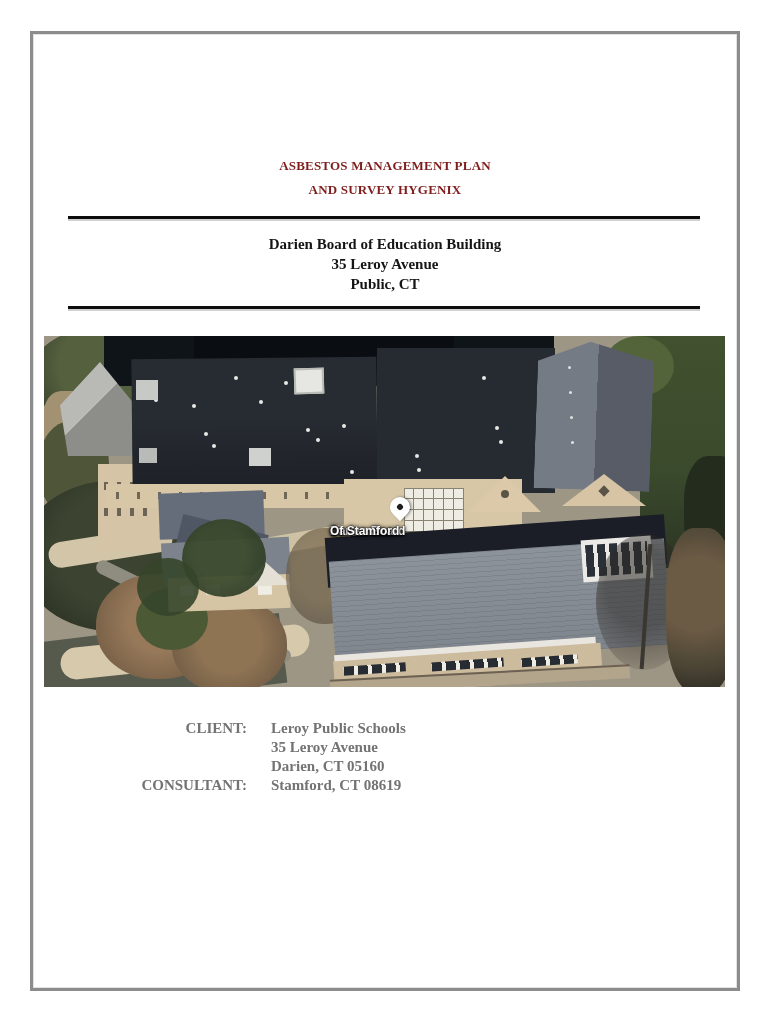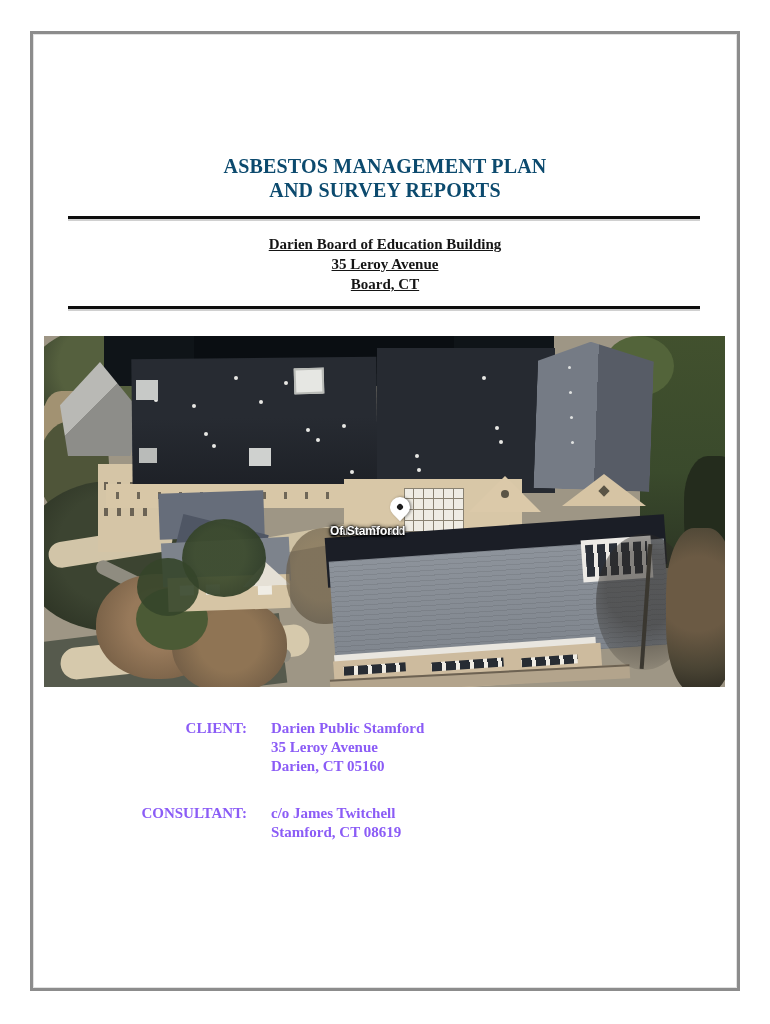--- a/index.html
+++ b/index.html
@@ -7,39 +7,39 @@
     width:770px;height:1024px;position:relative;background:#ffffff;
     font-family:"Liberation Serif", serif;overflow:hidden;
   }
   .page-frame{
     position:absolute;left:30px;top:31px;width:710px;height:960px;
     box-sizing:border-box;border:3px solid #8c8c8c;background:#ffffff;
     box-shadow:inset 0 0 0 1px #e2e2e2;
   }
   .doc-title{
     position:absolute;top:120px;left:0;width:100%;text-align:center;
-    font-weight:bold;font-size:20px;line-height:24px;color:#0c4a6e;
+    font-weight:bold;font-size:13px;line-height:24px;color:#7f1d1d;
     letter-spacing:.2px;
   }
   .hrule{
     position:absolute;left:35px;width:632px;height:3px;background:#0d0d0d;
     box-shadow:0 2px 0 rgba(120,120,120,.35);
   }
   .rule-1{top:182px;}
   .rule-2{top:272px;}
   .addr-block{
     position:absolute;top:200px;left:0;width:100%;text-align:center;
-    font-weight:bold;font-size:15px;line-height:20px;color:#151515;text-decoration:underline;
+    font-weight:bold;font-size:15px;line-height:20px;color:#151515;
   }
   .parties{
     position:absolute;left:101px;top:685px;font-weight:bold;font-size:15px;
-    line-height:19px;color:#8b5cf6;
+    line-height:19px;color:#737373;
   }
   .party-row{display:flex;align-items:flex-start;}
-  .party-row + .party-row{margin-top:28px;}
+  .party-row + .party-row{margin-top:0;}
   .party-label{width:113px;text-align:right;flex:0 0 auto;}
   .party-lines{margin-left:24px;}
   
   .photo{
     position:absolute;left:11px;top:302px;width:681px;height:351px;
     overflow:hidden;background:#9e9685;
   }
   .photo *{position:absolute;}
   .ph-top-dark{left:60px;top:0;width:450px;height:50px;background:#0f1418;border-radius:0 0 18px 8px;}
   .ph-top-dark2{left:150px;top:0;width:260px;height:38px;background:#0a0e12;}
@@ -149,29 +149,29 @@
     font-family:"Liberation Sans",sans-serif;font-weight:bold;font-size:12px;line-height:15px;
     text-shadow:0 0 2px #000,0 1px 2px #000,0 0 4px rgba(0,0,0,.8);}
 </style>
 </head>
 <body>
 
 <div class="page-frame">
 
   <div class="doc-title">
     <div>ASBESTOS MANAGEMENT PLAN</div>
-    <div>AND SURVEY REPORTS</div>
+    <div>AND SURVEY HYGENIX</div>
   </div>
 
   <div class="hrule rule-1"></div>
 
   <div class="addr-block">
     <div>Darien Board of Education Building</div>
     <div>35 Leroy Avenue</div>
-    <div>Board, CT</div>
+    <div>Public, CT</div>
   </div>
 
   <div class="hrule rule-2"></div>
 
   <div class="photo">
     <div class="ph-tl-trees"></div>
     <div class="ph-tl-tan"></div>
     <div class="ph-top-dark"></div>
     <div class="ph-top-dark2"></div>
     <div class="ph-tr-green"></div>
@@ -247,27 +247,26 @@
     <div class="ph-label">
       <div>Darien Board</div>
       <div>Of Stamford</div>
     </div>
   </div>
 
   <div class="parties">
     <div class="party-row">
       <div class="party-label">CLIENT:</div>
       <div class="party-lines">
-        <div>Darien Public Stamford</div>
+        <div>Leroy Public Schools</div>
         <div>35 Leroy Avenue</div>
         <div>Darien, CT 05160</div>
       </div>
     </div>
     <div class="party-row">
       <div class="party-label">CONSULTANT:</div>
       <div class="party-lines">
-        <div>c/o James Twitchell</div>
         <div>Stamford, CT 08619</div>
       </div>
     </div>
   </div>
 
 </div>
 
 </body></html>

